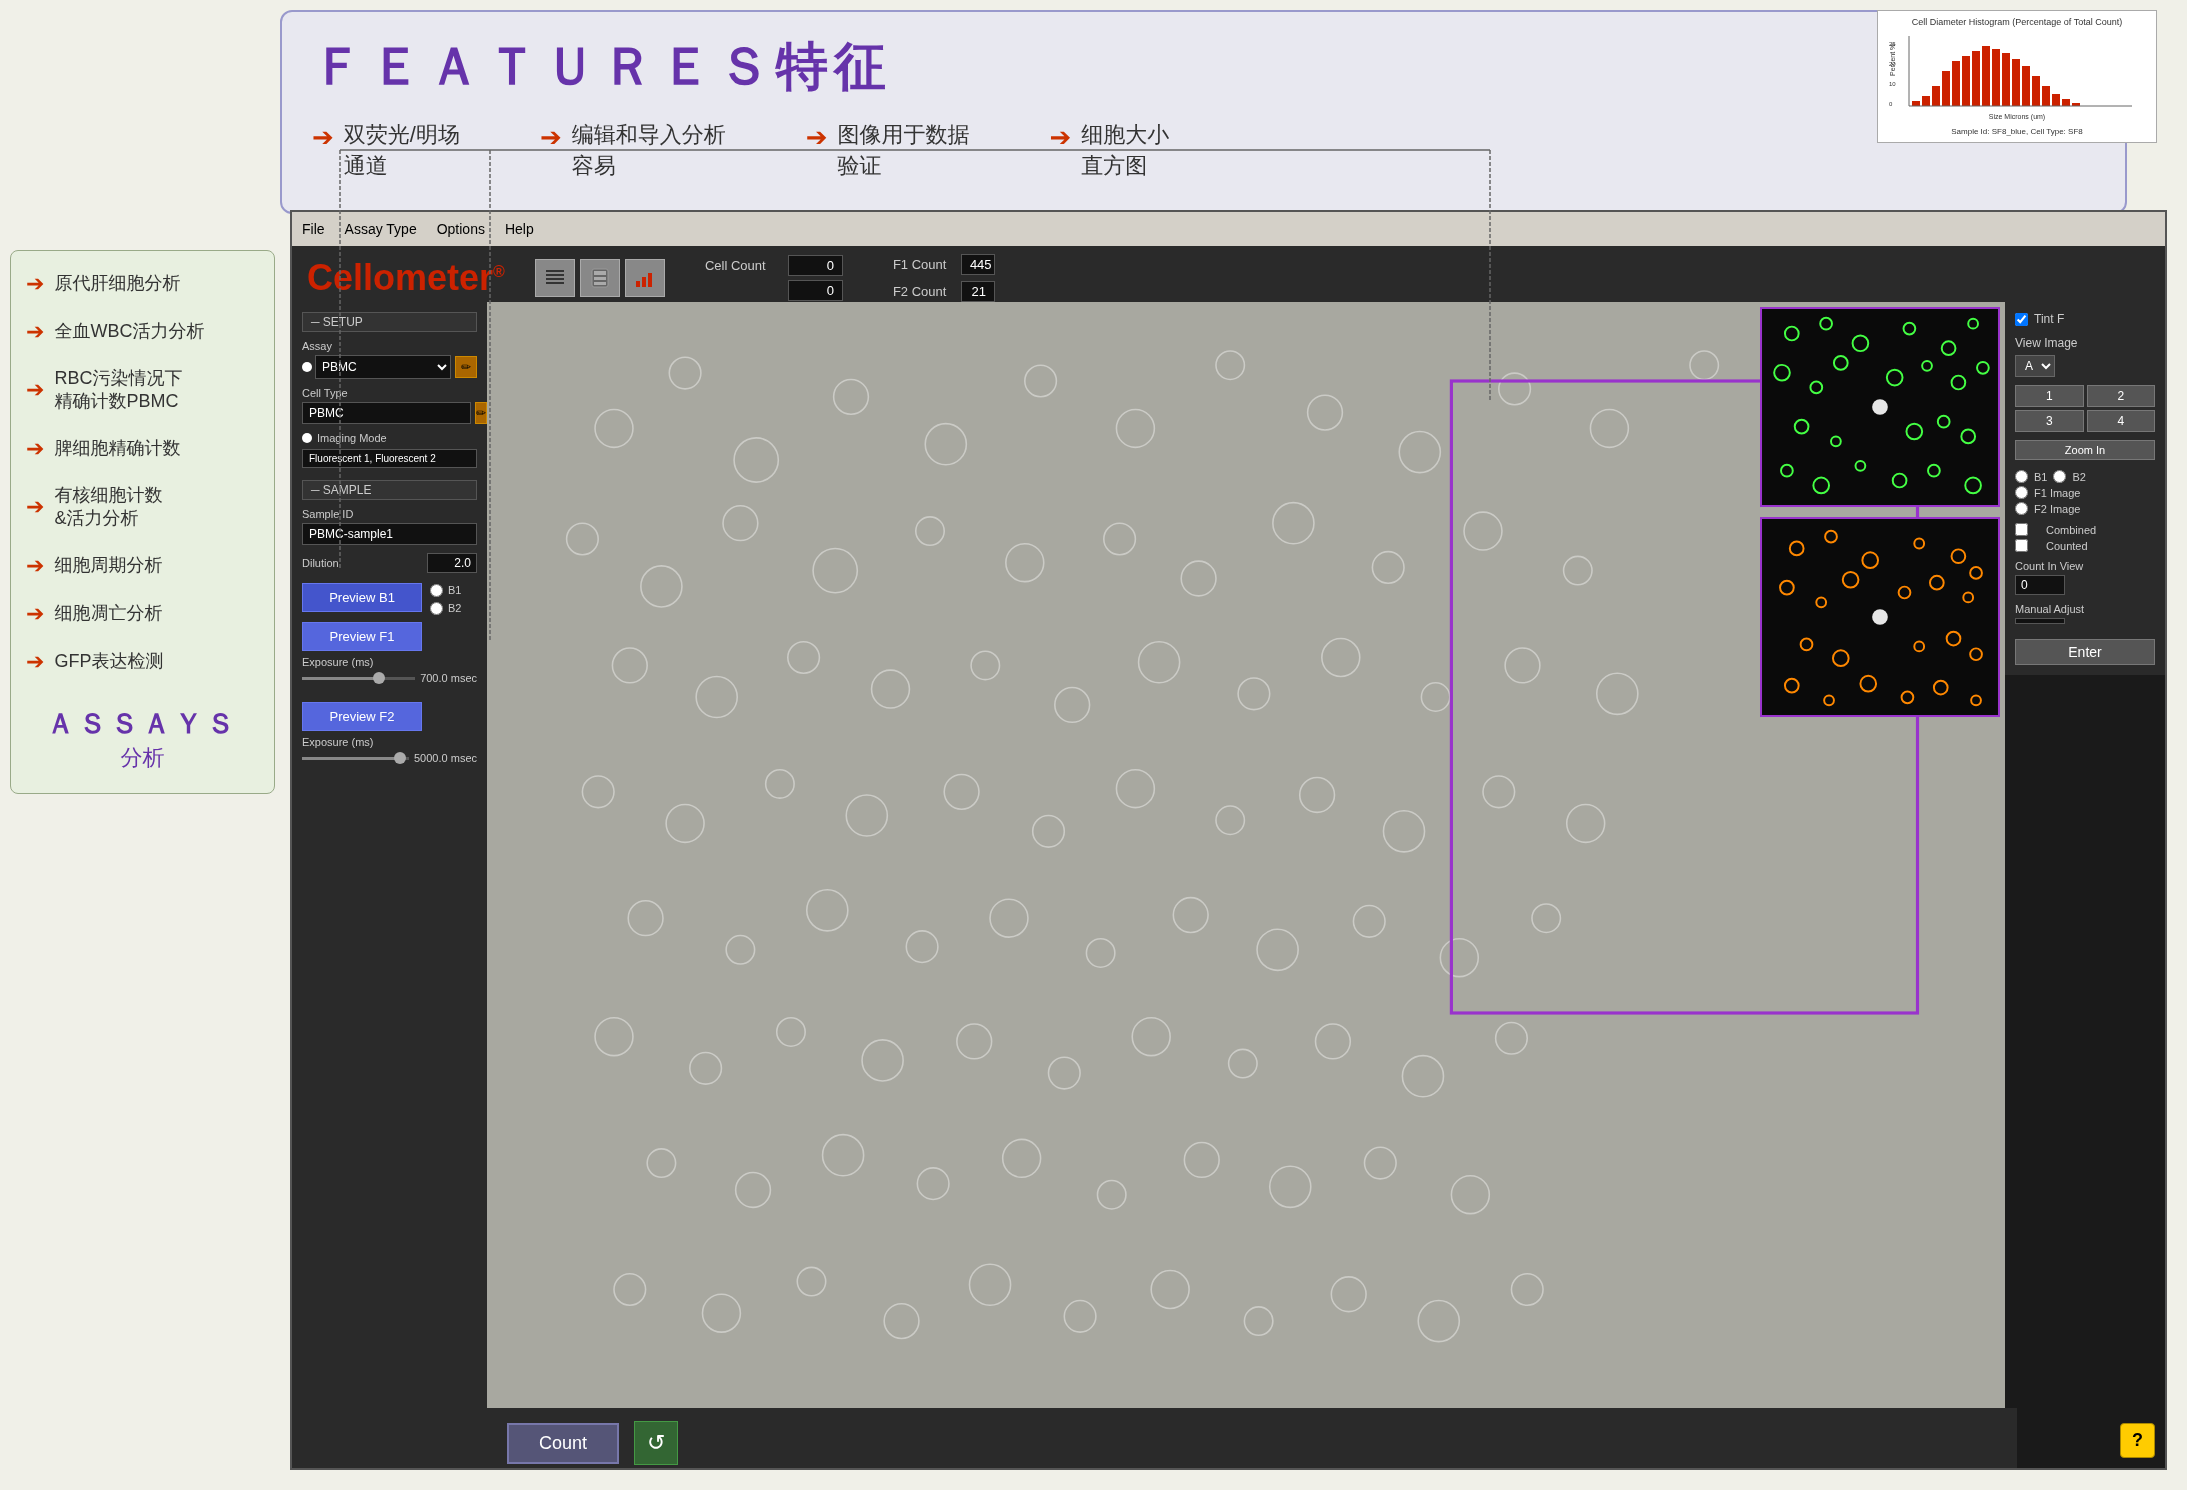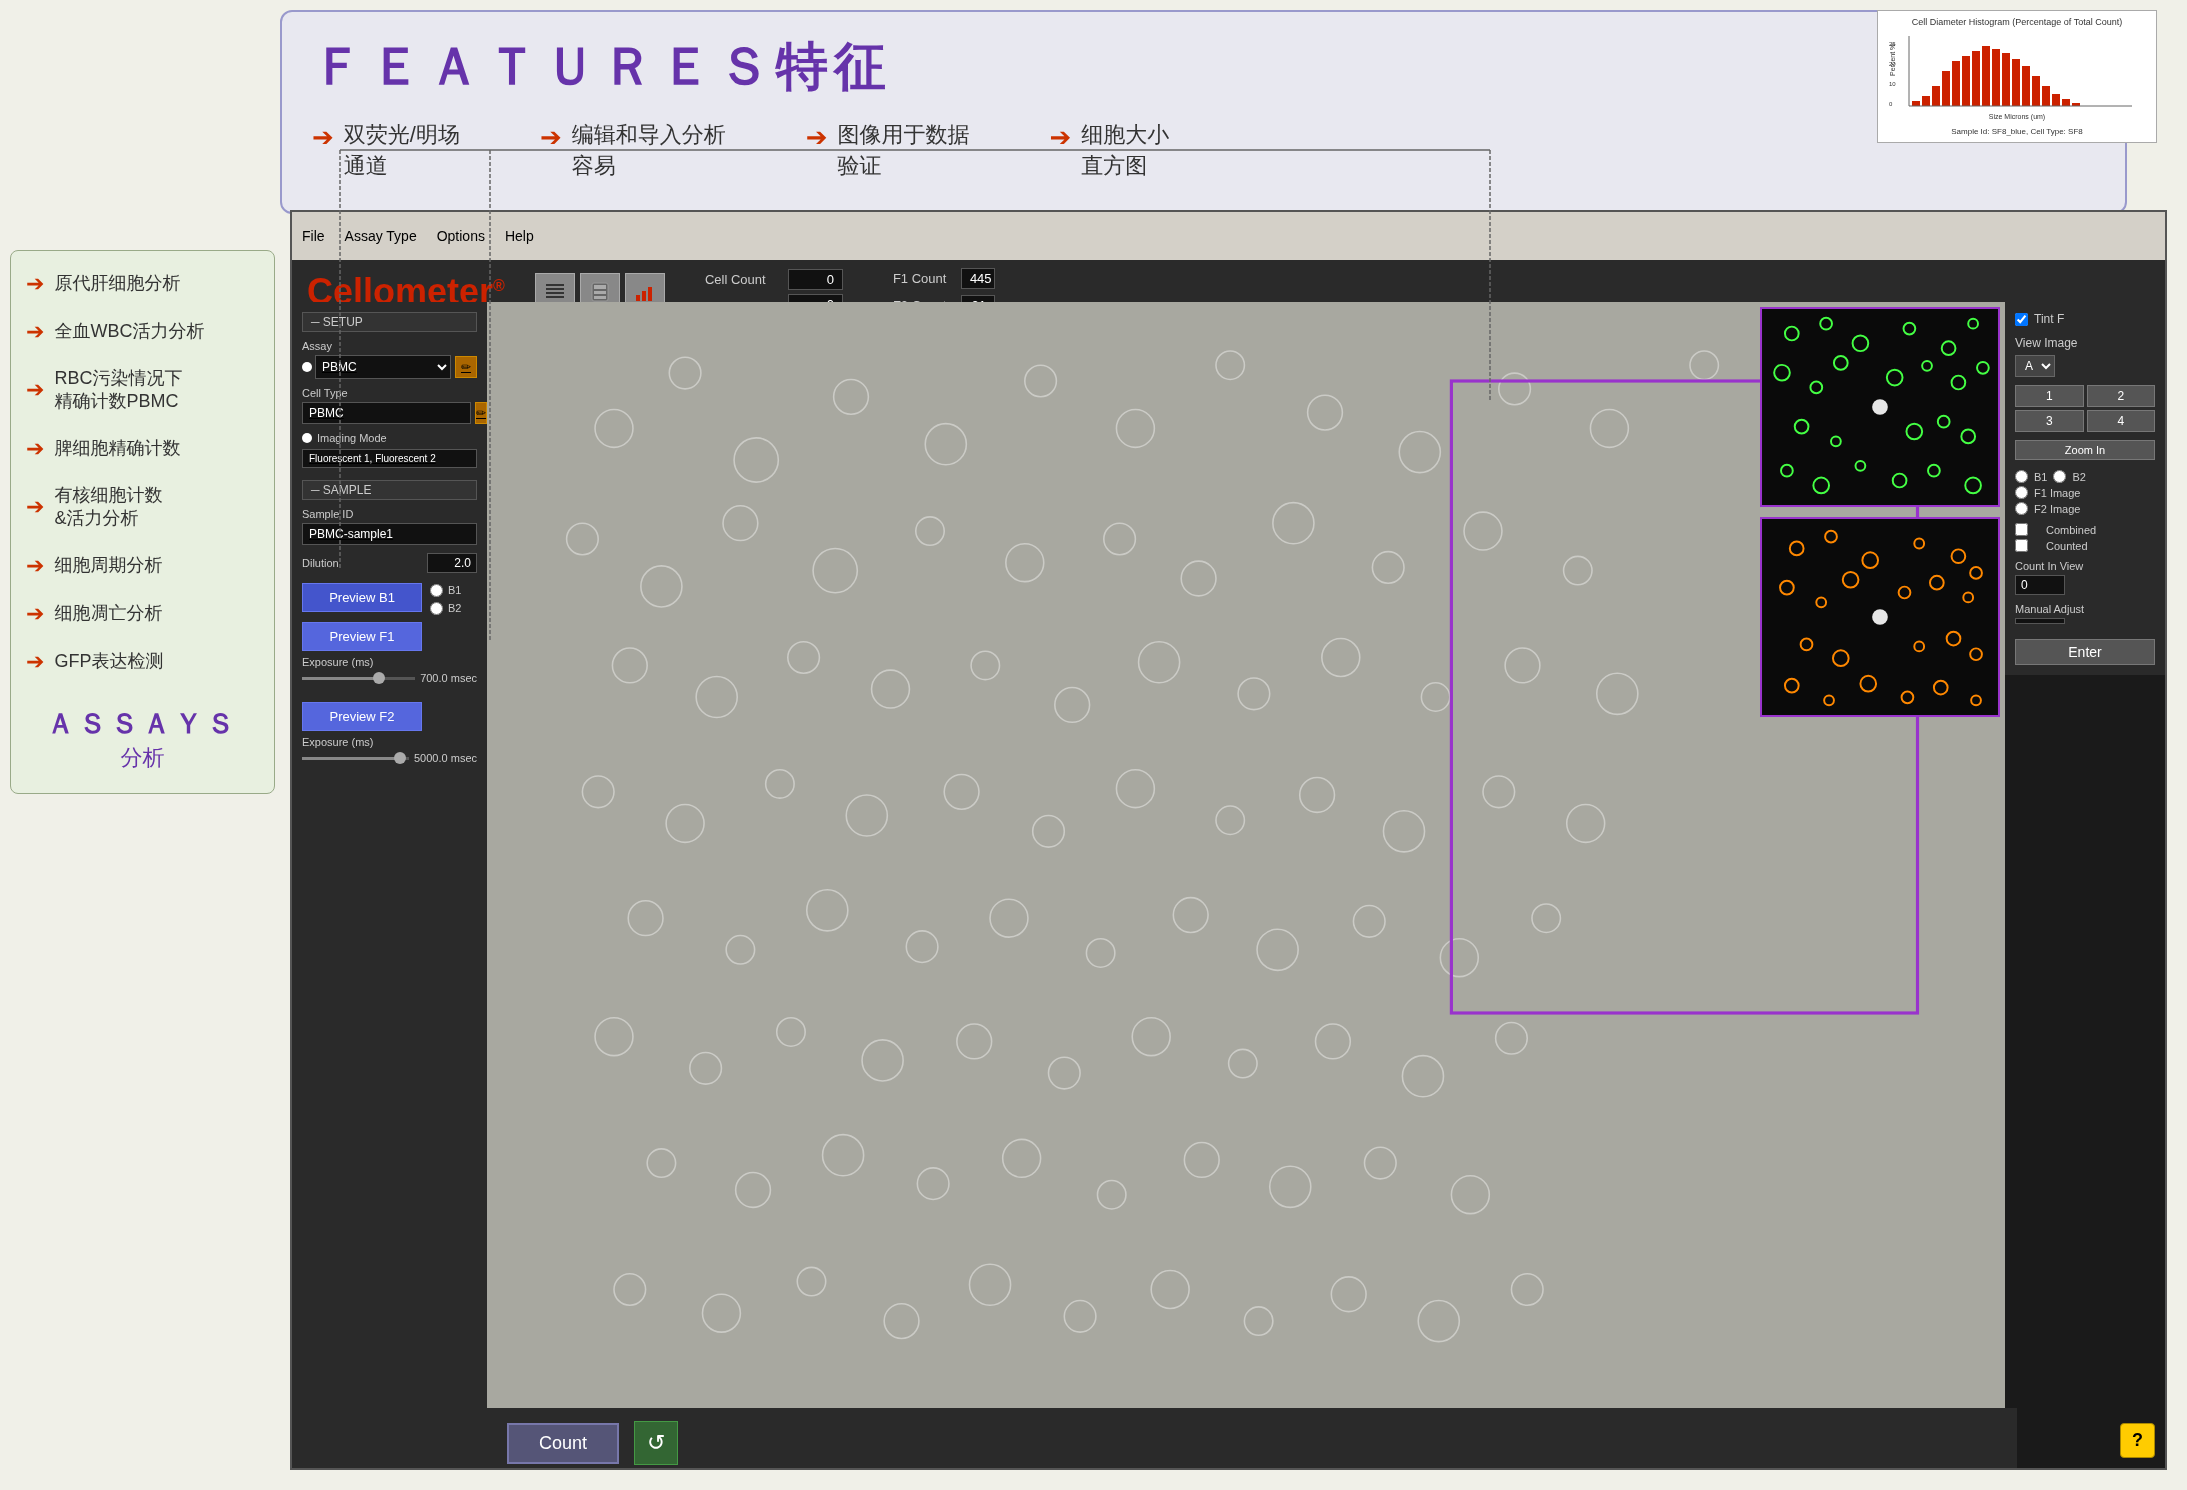--- a/index.html
+++ b/index.html
@@ -140,21 +140,21 @@
       top: 210px;
       right: 20px;
       bottom: 20px;
       background: #1a1a1a;
       border: 2px solid #555;
     }
 
     
     .menu-bar {
       background: #d4d0c8;
-      padding: 16px 10px;
+      padding: 9px 10px;
       display: flex;
       gap: 20px;
     }
     .menu-item {
       font-size: 14px;
       color: #000;
       cursor: pointer;
     }
 
     
@@ -389,21 +389,20 @@
     .field-label {
       color: #ccc;
       font-size: 11px;
       margin-bottom: 3px;
     }
     .field-input {
       display: flex;
       align-items: center;
       gap: 4px;
       margin-bottom: 8px;
-      text-decoration: underline;
     }
     .text-input {
       background: #111;
       border: 1px solid #555;
       color: #fff;
       font-size: 12px;
       padding: 3px 6px;
       flex: 1;
     }
     .select-input {

